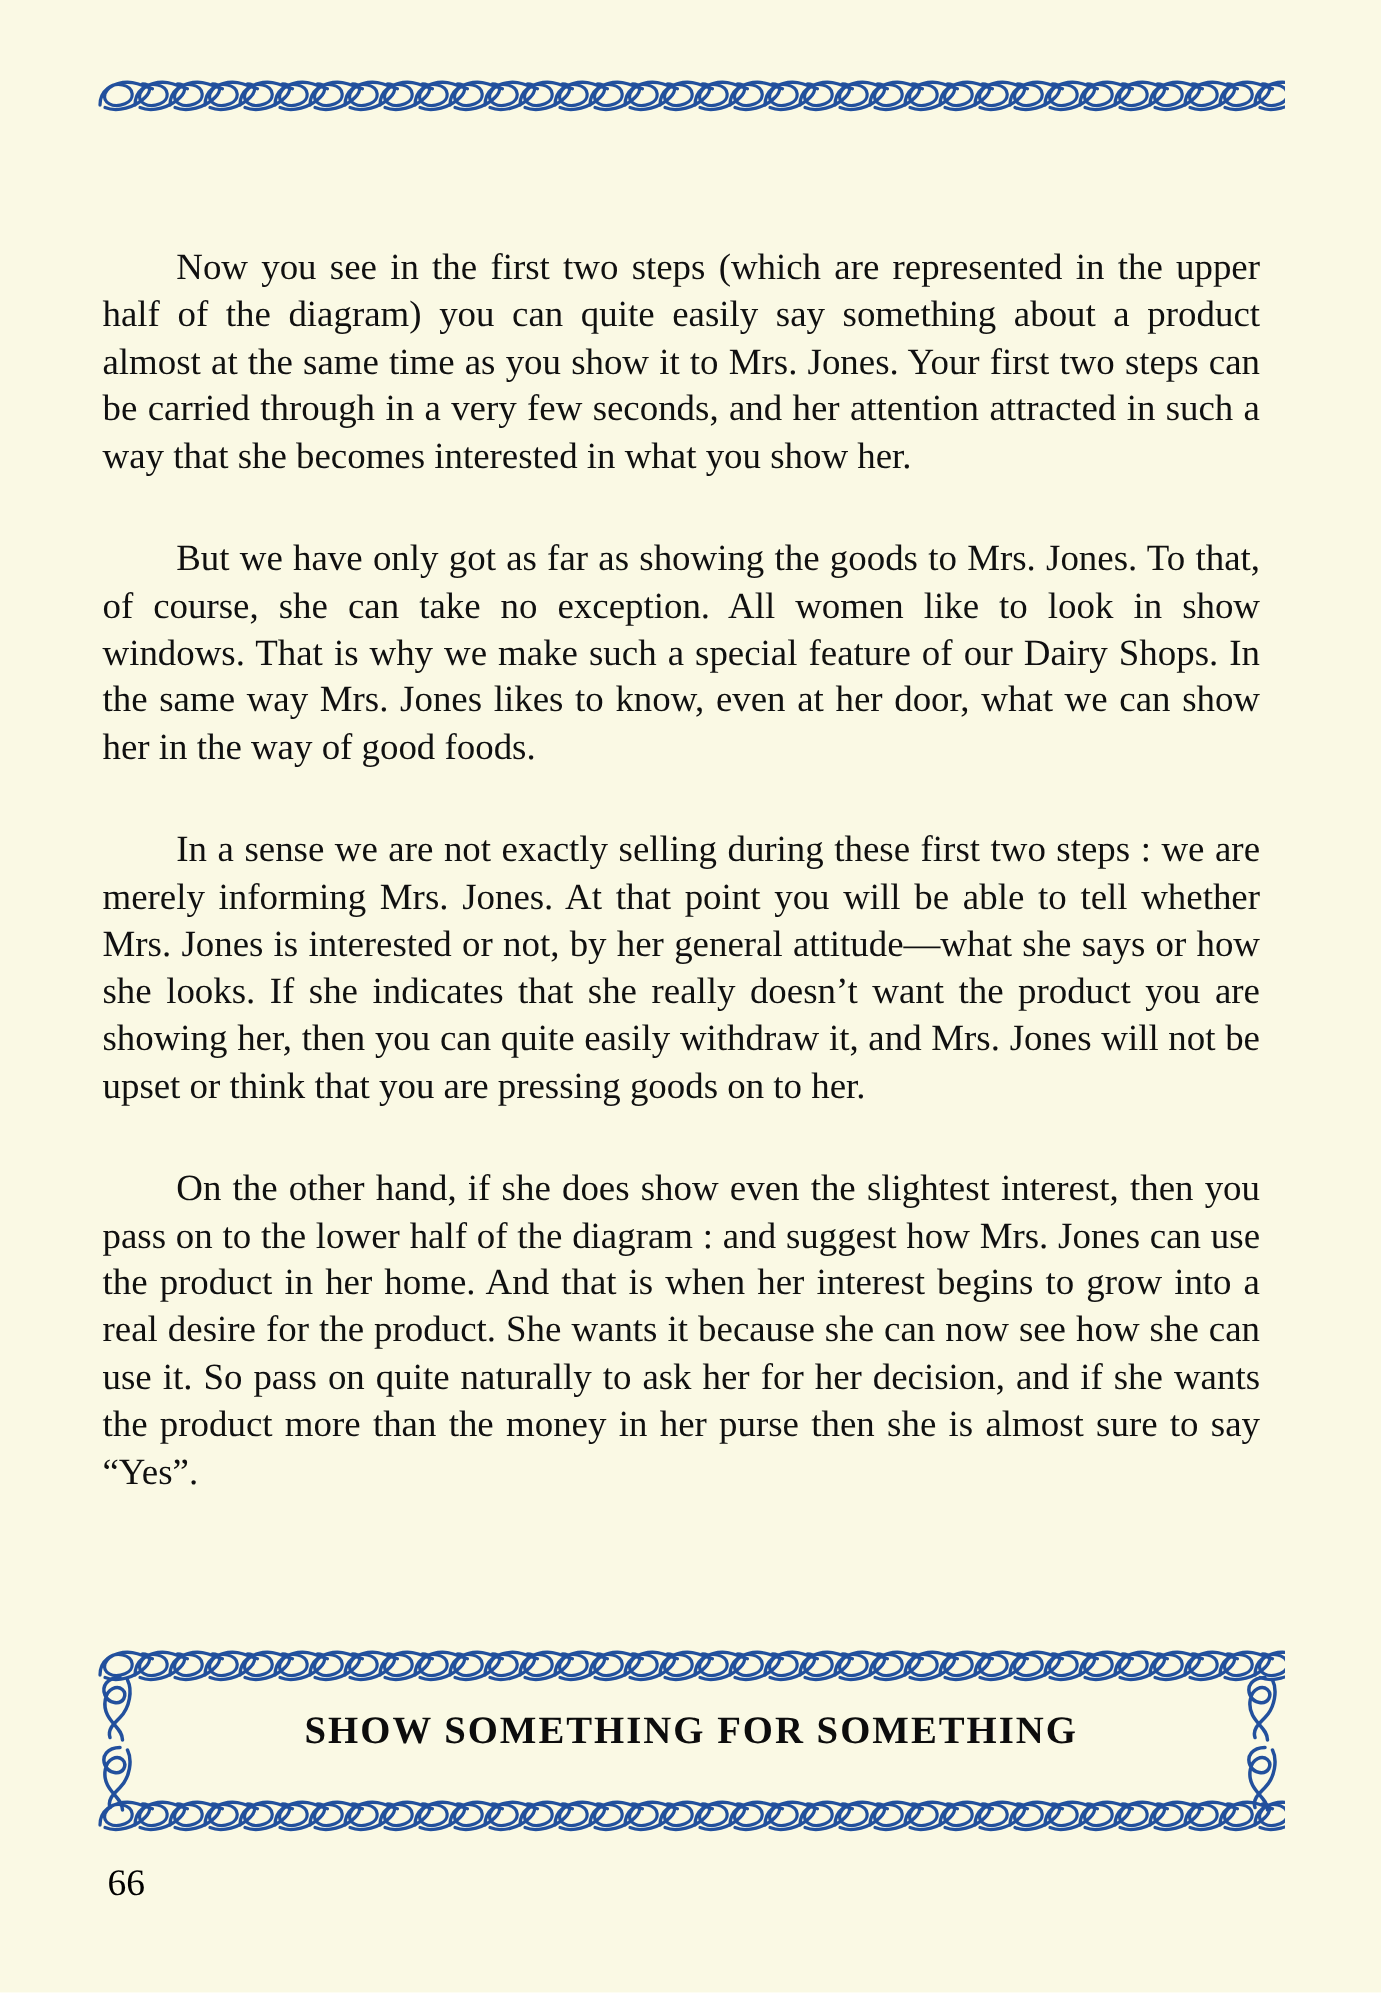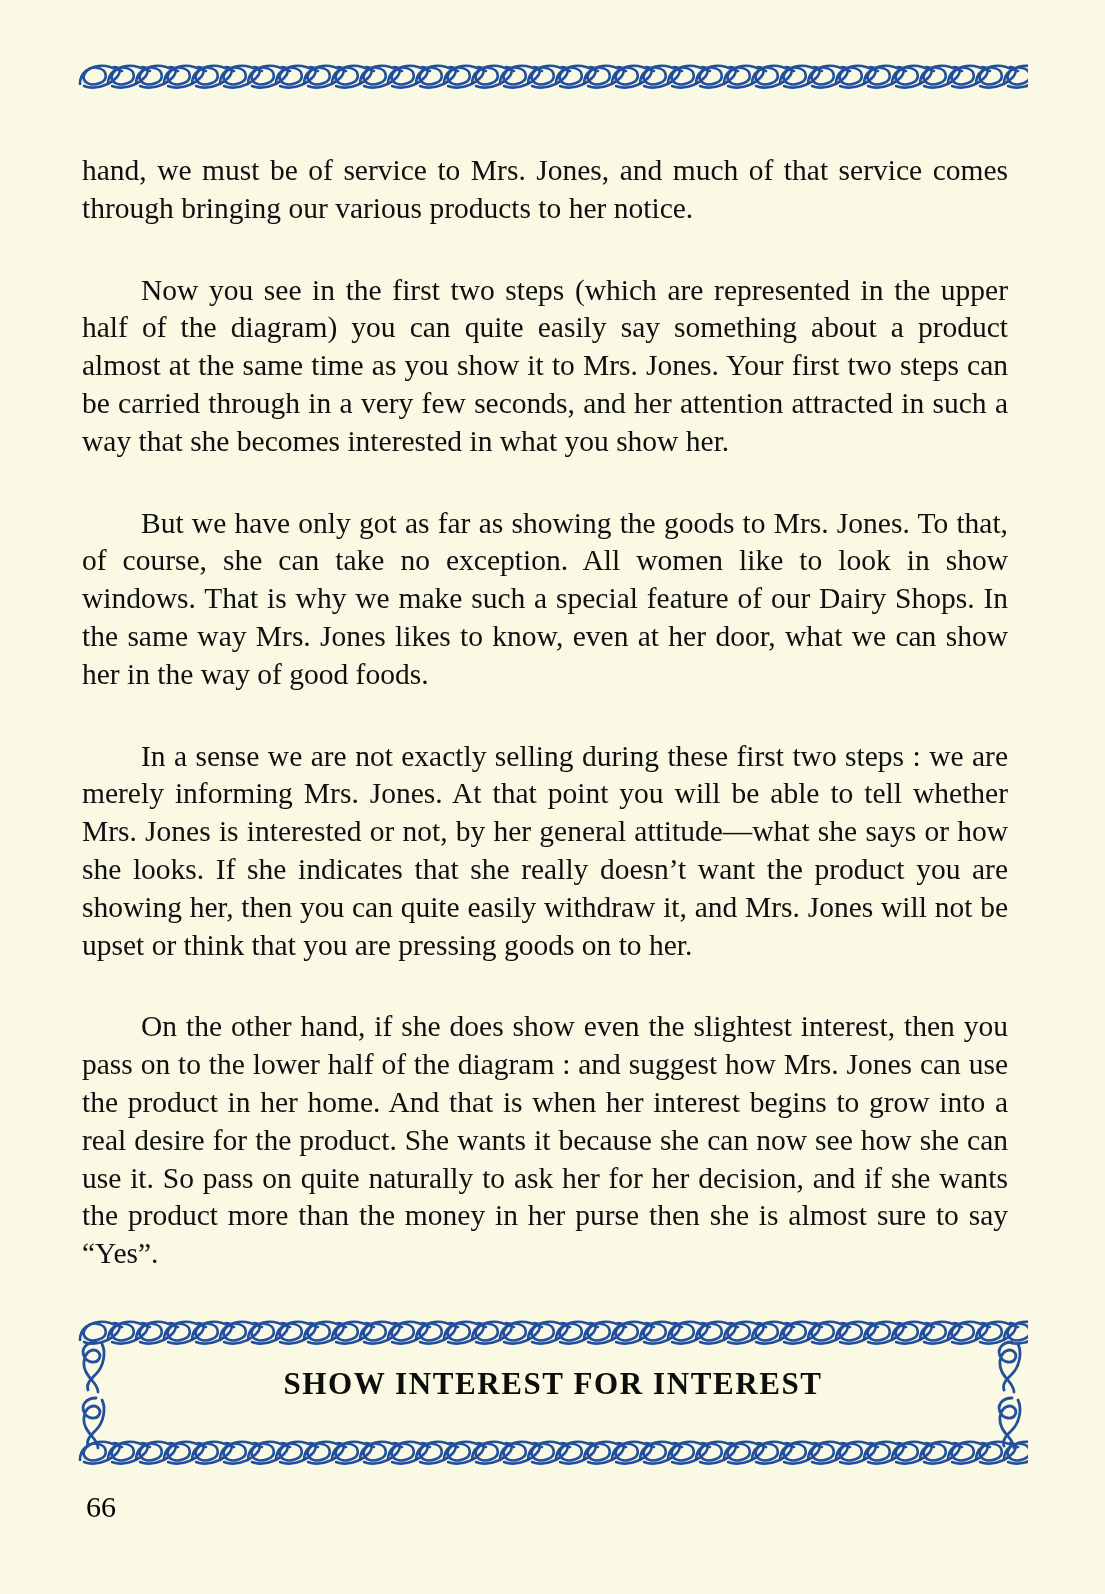--- a/index.html
+++ b/index.html
@@ -143,21 +143,20 @@
           <use href="#scrollUnit" x="812"></use>
         <use href="#scrollUnit" x="840"></use>
           <use href="#scrollUnit" x="868"></use>
           <use href="#scrollUnit" x="896"></use>
         <use href="#scrollUnit" x="924"></use>
       </g>
     </svg>
   </div>
 
   <div class="body-text">
-    <p>hand, we must be of service to Mrs. Jones, and much of that service comes through bringing our various products to her notice.</p>
     <p class="indented">Now you see in the first two steps (which are represented in the upper half of the diagram) you can quite easily say something about a product almost at the same time as you show it to Mrs. Jones. Your first two steps can be carried through in a very few seconds, and her attention attracted in such a way that she becomes interested in what you show her.</p>
     <p class="indented">But we have only got as far as showing the goods to Mrs. Jones. To that, of course, she can take no exception. All women like to look in show windows. That is why we make such a special feature of our Dairy Shops. In the same way Mrs. Jones likes to know, even at her door, what we can show her in the way of good foods.</p>
     <p class="indented">In a sense we are not exactly selling during these first two steps : we are merely informing Mrs. Jones. At that point you will be able to tell whether Mrs. Jones is interested or not, by her general attitude—what she says or how she looks. If she indicates that she really doesn’t want the product you are showing her, then you can quite easily withdraw it, and Mrs. Jones will not be upset or think that you are pressing goods on to her.</p>
     <p class="indented">On the other hand, if she does show even the slightest interest, then you pass on to the lower half of the diagram : and suggest how Mrs. Jones can use the product in her home. And that is when her interest begins to grow into a real desire for the product. She wants it because she can now see how she can use it. So pass on quite naturally to ask her for her decision, and if she wants the product more than the money in her purse then she is almost sure to say “Yes”.</p>
   </div>
 
   <div class="scroll-rule box-rule-top">
     <svg width="950" height="34" viewBox="0 0 950 34" xmlns="http://www.w3.org/2000/svg">
       <g>
         <use href="#scrollUnit" x="0"></use>
@@ -220,21 +219,21 @@
 
   <div class="side-orn side-orn-right">
     <svg width="40" height="112" viewBox="0 0 40 112" xmlns="http://www.w3.org/2000/svg">
       <g>
         <use href="#sideUnit" y="0"></use>
         <use href="#sideUnit" y="56"></use>
       </g>
     </svg>
   </div>
 
-  <div class="heading">SHOW  INTEREST  FOR  INTEREST</div>
+  <div class="heading">SHOW  SOMETHING  FOR  SOMETHING</div>
 
   <div class="scroll-rule box-rule-bottom">
     <svg width="950" height="34" viewBox="0 0 950 34" xmlns="http://www.w3.org/2000/svg">
       <g>
         <use href="#scrollUnit" x="0"></use>
           <use href="#scrollUnit" x="28"></use>
           <use href="#scrollUnit" x="56"></use>
         <use href="#scrollUnit" x="84"></use>
           <use href="#scrollUnit" x="112"></use>
           <use href="#scrollUnit" x="140"></use>

